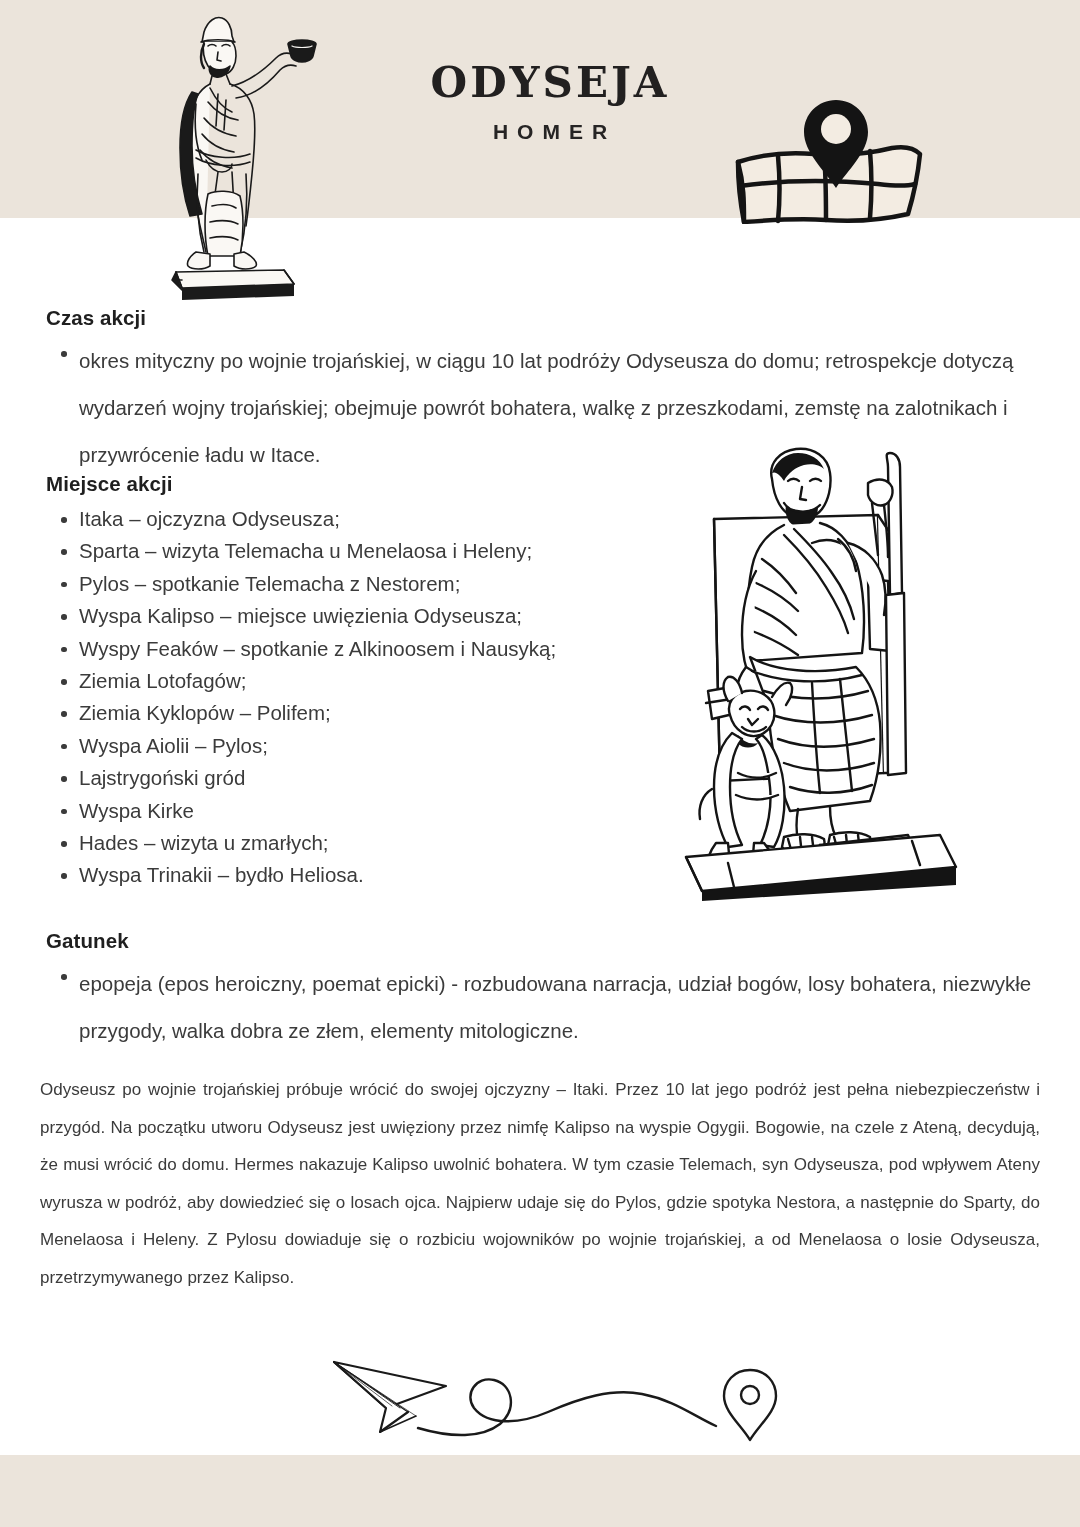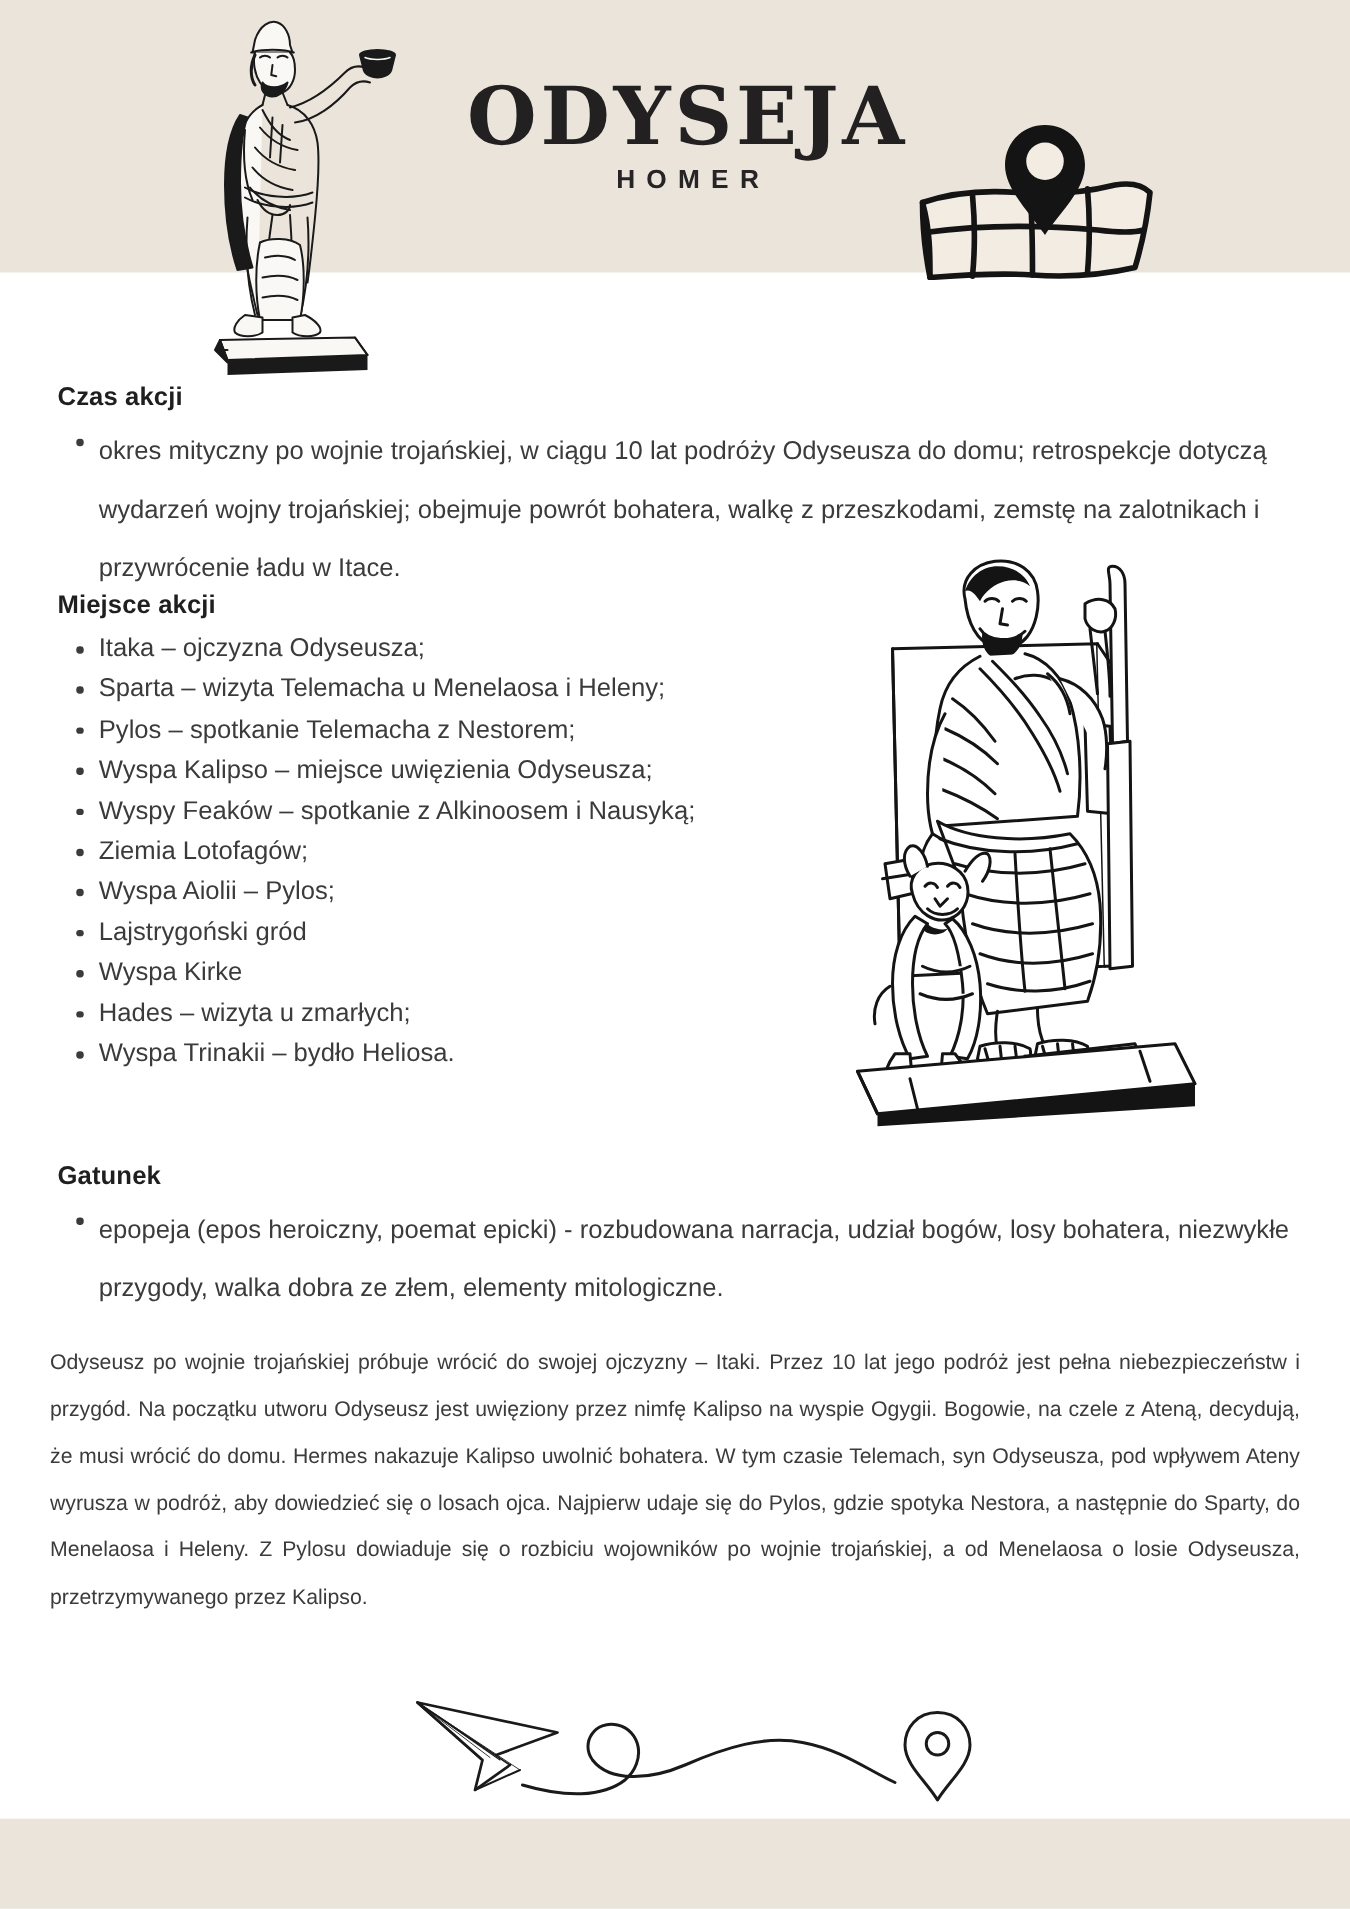--- a/index.html
+++ b/index.html
@@ -31,30 +31,30 @@
     position: absolute;
     left: 340px;
     top: 62px;
     width: 420px;
     text-align: center;
   }
 
   .doc-title {
     font-family: "DejaVu Serif", serif;
     font-weight: 700;
-    font-size: 64px;
+    font-size: 42px;
     line-height: 1;
     letter-spacing: 3px;
     color: #222020;
     white-space: nowrap;
     text-align: center;
   }
 
   .doc-subtitle {
-    margin-top: 6px;
+    margin-top: 16px;
     font-family: "Liberation Sans", sans-serif;
     font-weight: 700;
     font-size: 21px;
     letter-spacing: 9px;
     color: #262424;
     padding-left: 9px;
   }
 
   
   .statue-wrap {
@@ -278,20 +278,21 @@
 
   <section class="section" id="block-miejsce">
     <h2 class="section-heading">Miejsce akcji</h2>
     <ul class="bullets">
       <li>Itaka – ojczyzna Odyseusza;</li>
       <li>Sparta – wizyta Telemacha u Menelaosa i Heleny;</li>
       <li>Pylos – spotkanie Telemacha z Nestorem;</li>
       <li>Wyspa Kalipso – miejsce uwięzienia Odyseusza;</li>
       <li>Wyspy Feaków – spotkanie z Alkinoosem i Nausyką;</li>
       <li>Ziemia Lotofagów;</li>
+      <li>Ziemia Kyklopów – Polifem;</li>
       <li>Wyspa Aiolii – Pylos;</li>
       <li>Lajstrygoński gród</li>
       <li>Wyspa Kirke</li>
       <li>Hades – wizyta u zmarłych;</li>
       <li>Wyspa Trinakii – bydło Heliosa.</li>
     </ul>
   </section>
 
   <div class="deity-wrap">
     <svg viewBox="0 0 298 460" xmlns="http://www.w3.org/2000/svg">

